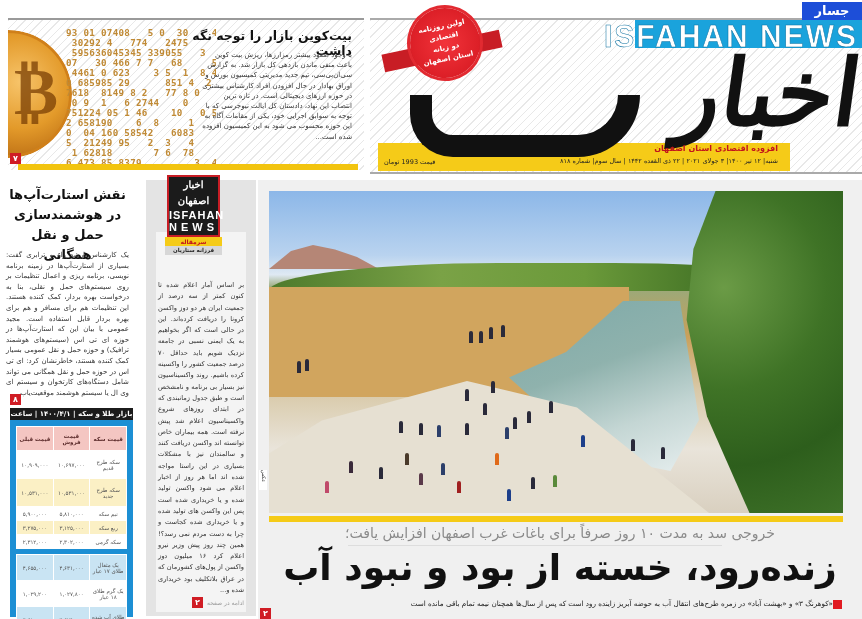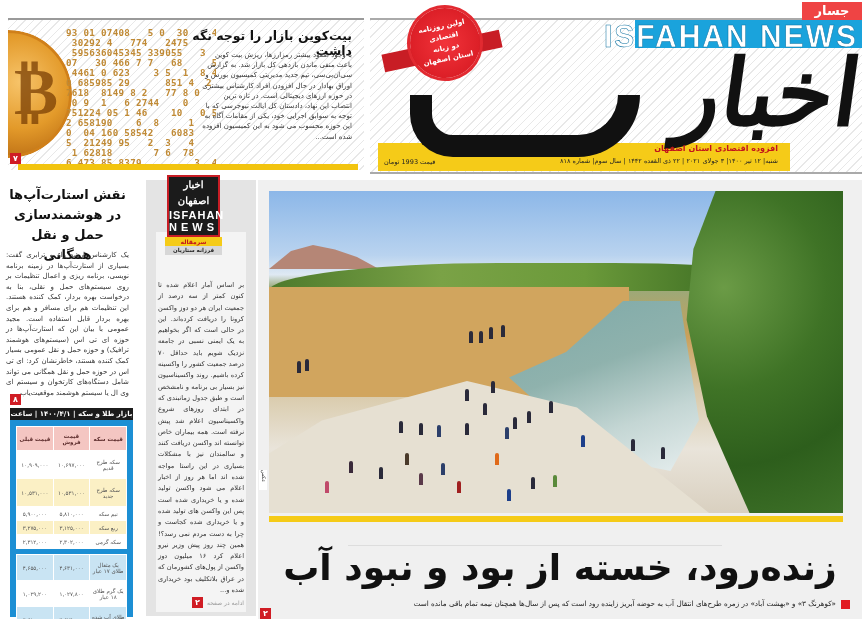--- a/index.html
+++ b/index.html
@@ -47,21 +47,21 @@
   .page-num {
     position: absolute; width: 11px; height: 11px; background: #d01c24; color: #fff;
     font: bold 8px "DejaVu Sans", sans-serif; text-align: center; line-height: 11px;
   }
 
   
   #masthead { position: absolute; left: 370px; top: 0; width: 492px; height: 178px; }
   #masthead .rule-top { position: absolute; left: 0; right: 0; top: 18px; height: 2px; background: #aaa; }
   #masthead .hatch-area { position: absolute; left: 0; right: 0; top: 20px; bottom: 6px; }
   #jar-logo {
-    position: absolute; right: 0; top: 2px; width: 60px; height: 18px; background: #ef4444;
+    position: absolute; right: 0; top: 2px; width: 60px; height: 18px; background: #1d4ed8;
     color: #fff; font: bold 13px "DejaVu Sans", sans-serif; text-align: center; line-height: 18px; direction: rtl;
   }
   #en-title-band {
     position: absolute; left: 265px; right: 0; top: 20px; height: 28px; background: #1aa3dc;
   }
   #en-title {
     position: absolute; right: 4px; top: 19px; font: bold 30px "Liberation Sans", sans-serif;
     color: #fff; letter-spacing: 2px; transform: scaleY(1.05); -webkit-text-stroke: 0.5px #0b6f9f;
   }
   #fa-logo {
@@ -209,23 +209,23 @@
   #kicker {
     position: absolute; left: 11px; right: 11px; top: 342px; text-align: center; direction: rtl;
     font: 14px "DejaVu Sans", sans-serif; color: #8a8a8a; line-height: 22px;
   }
   #kicker-rule { position: absolute; left: 90px; right: 140px; top: 365px; height: 1px; background: #ddd; }
   #headline {
     position: absolute; left: 11px; right: 11px; top: 366px; text-align: center; direction: rtl;
     font: bold 36px "DejaVu Sans", sans-serif; color: #111; line-height: 44px; letter-spacing: -1px;
   }
   #lede {
-    position: absolute; left: 60px; right: 12px; top: 418px; text-align: right; direction: rtl;
+    position: absolute; left: 60px; right: 20px; top: 418px; text-align: right; direction: rtl;
     font: 7.2px "DejaVu Sans", sans-serif; color: #222; line-height: 12px;
-    display: flex; align-items: center; gap: 5px; justify-content: flex-start;
+    display: flex; align-items: center; justify-content: flex-start;
   }
   #lede .sq { width: 9px; height: 9px; background: #e11b22; flex: 0 0 auto; }
 </style>
 </head>
 <body>
 
 <div id="bitcoin-box" class="hatch">
   <div id="bitcoin-coin">
     <div class="coin-disc"></div>
     <div class="btc">₿</div>
@@ -394,20 +394,21 @@
       <span class="p" style="left:36px;top:168px"></span>
       <span class="p" style="left:200px;top:140px"></span>
       <span class="p" style="left:210px;top:140px"></span>
       <span class="p" style="left:220px;top:136px"></span>
       <span class="p" style="left:232px;top:134px"></span>
       <span class="p" style="left:56px;top:290px;background:#c04a6a"></span>
     </div>
   </div>
   <div id="photo-credit">عکس</div>
   <div id="main-yellow"></div>
+  <div id="kicker">خروجی سد به مدت ۱۰ روز صرفاً برای باغات غرب اصفهان افزایش یافت؛</div>
   <div id="kicker-rule"></div>
   <div id="headline">زنده‌رود، خسته از بود و نبود آب</div>
   <div id="lede">
     <span class="sq"></span>
     <span>«کوهرنگ ۳» و «بهشت آباد» در زمره طرح‌های انتقال آب به حوضه آبریز زاینده رود است که پس از سال‌ها همچنان نیمه تمام باقی مانده است</span>
   </div>
   <div class="page-num" style="left:2px; bottom:0;">۲</div>
 </div>
 
 </body></html>

